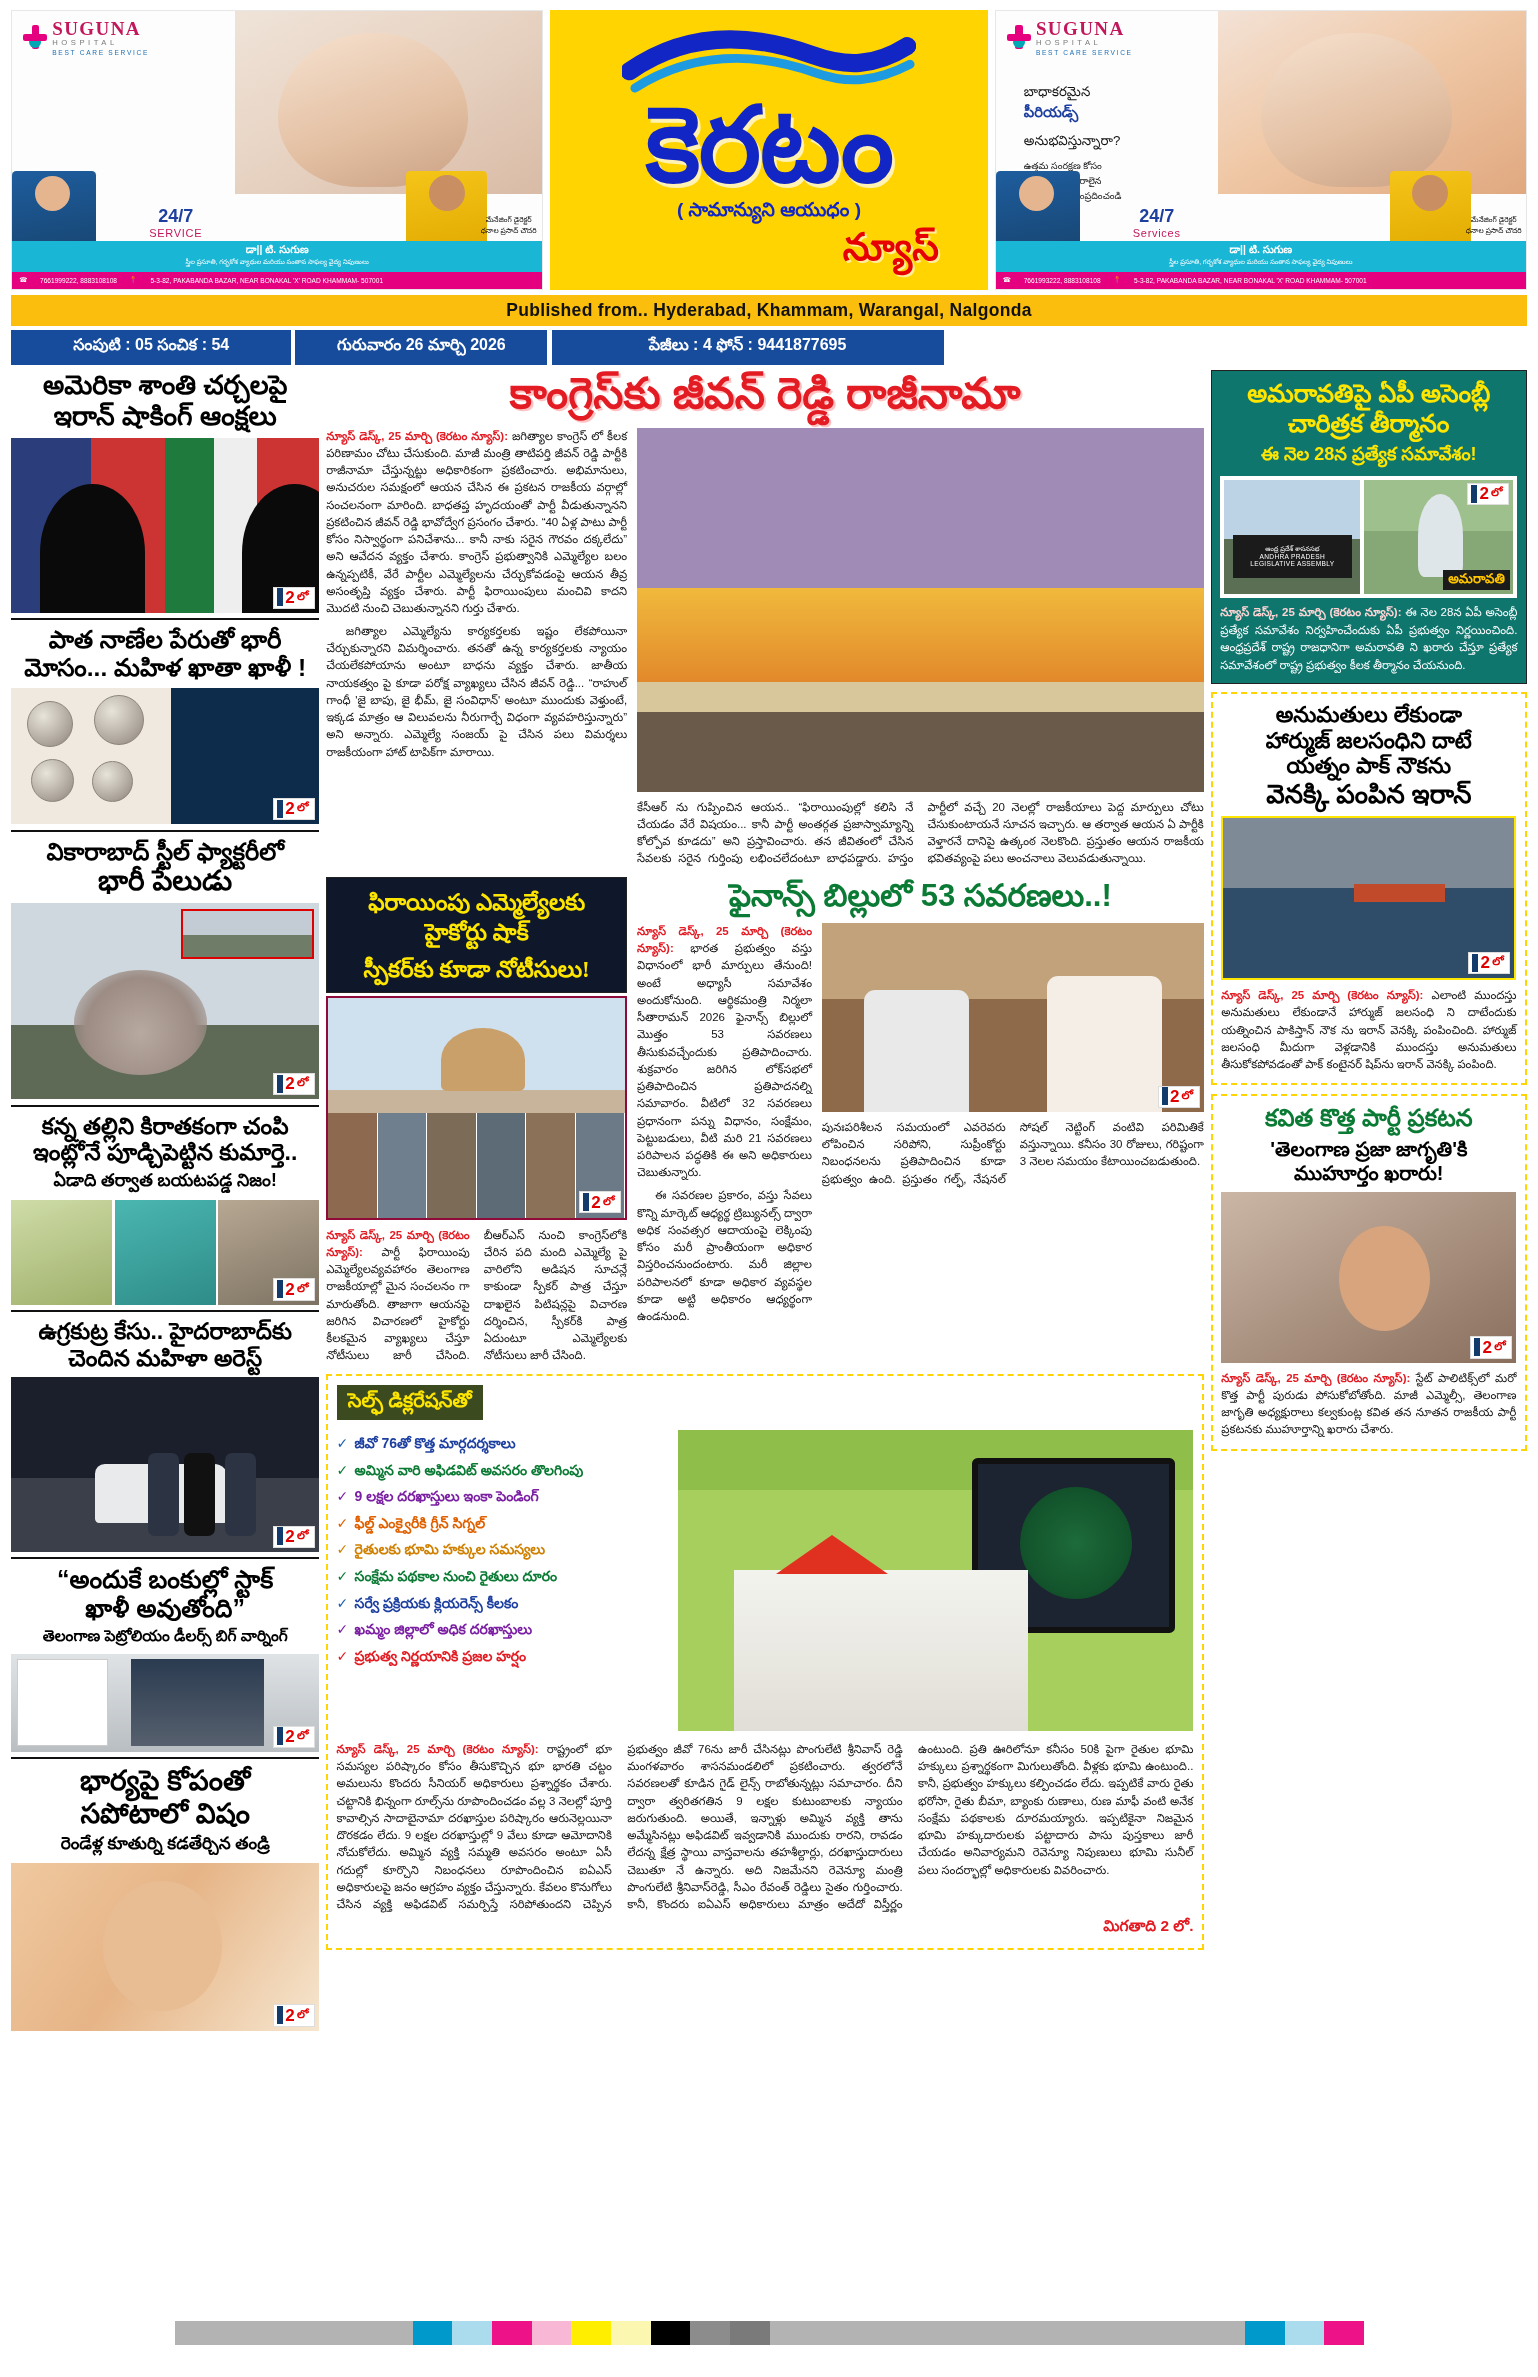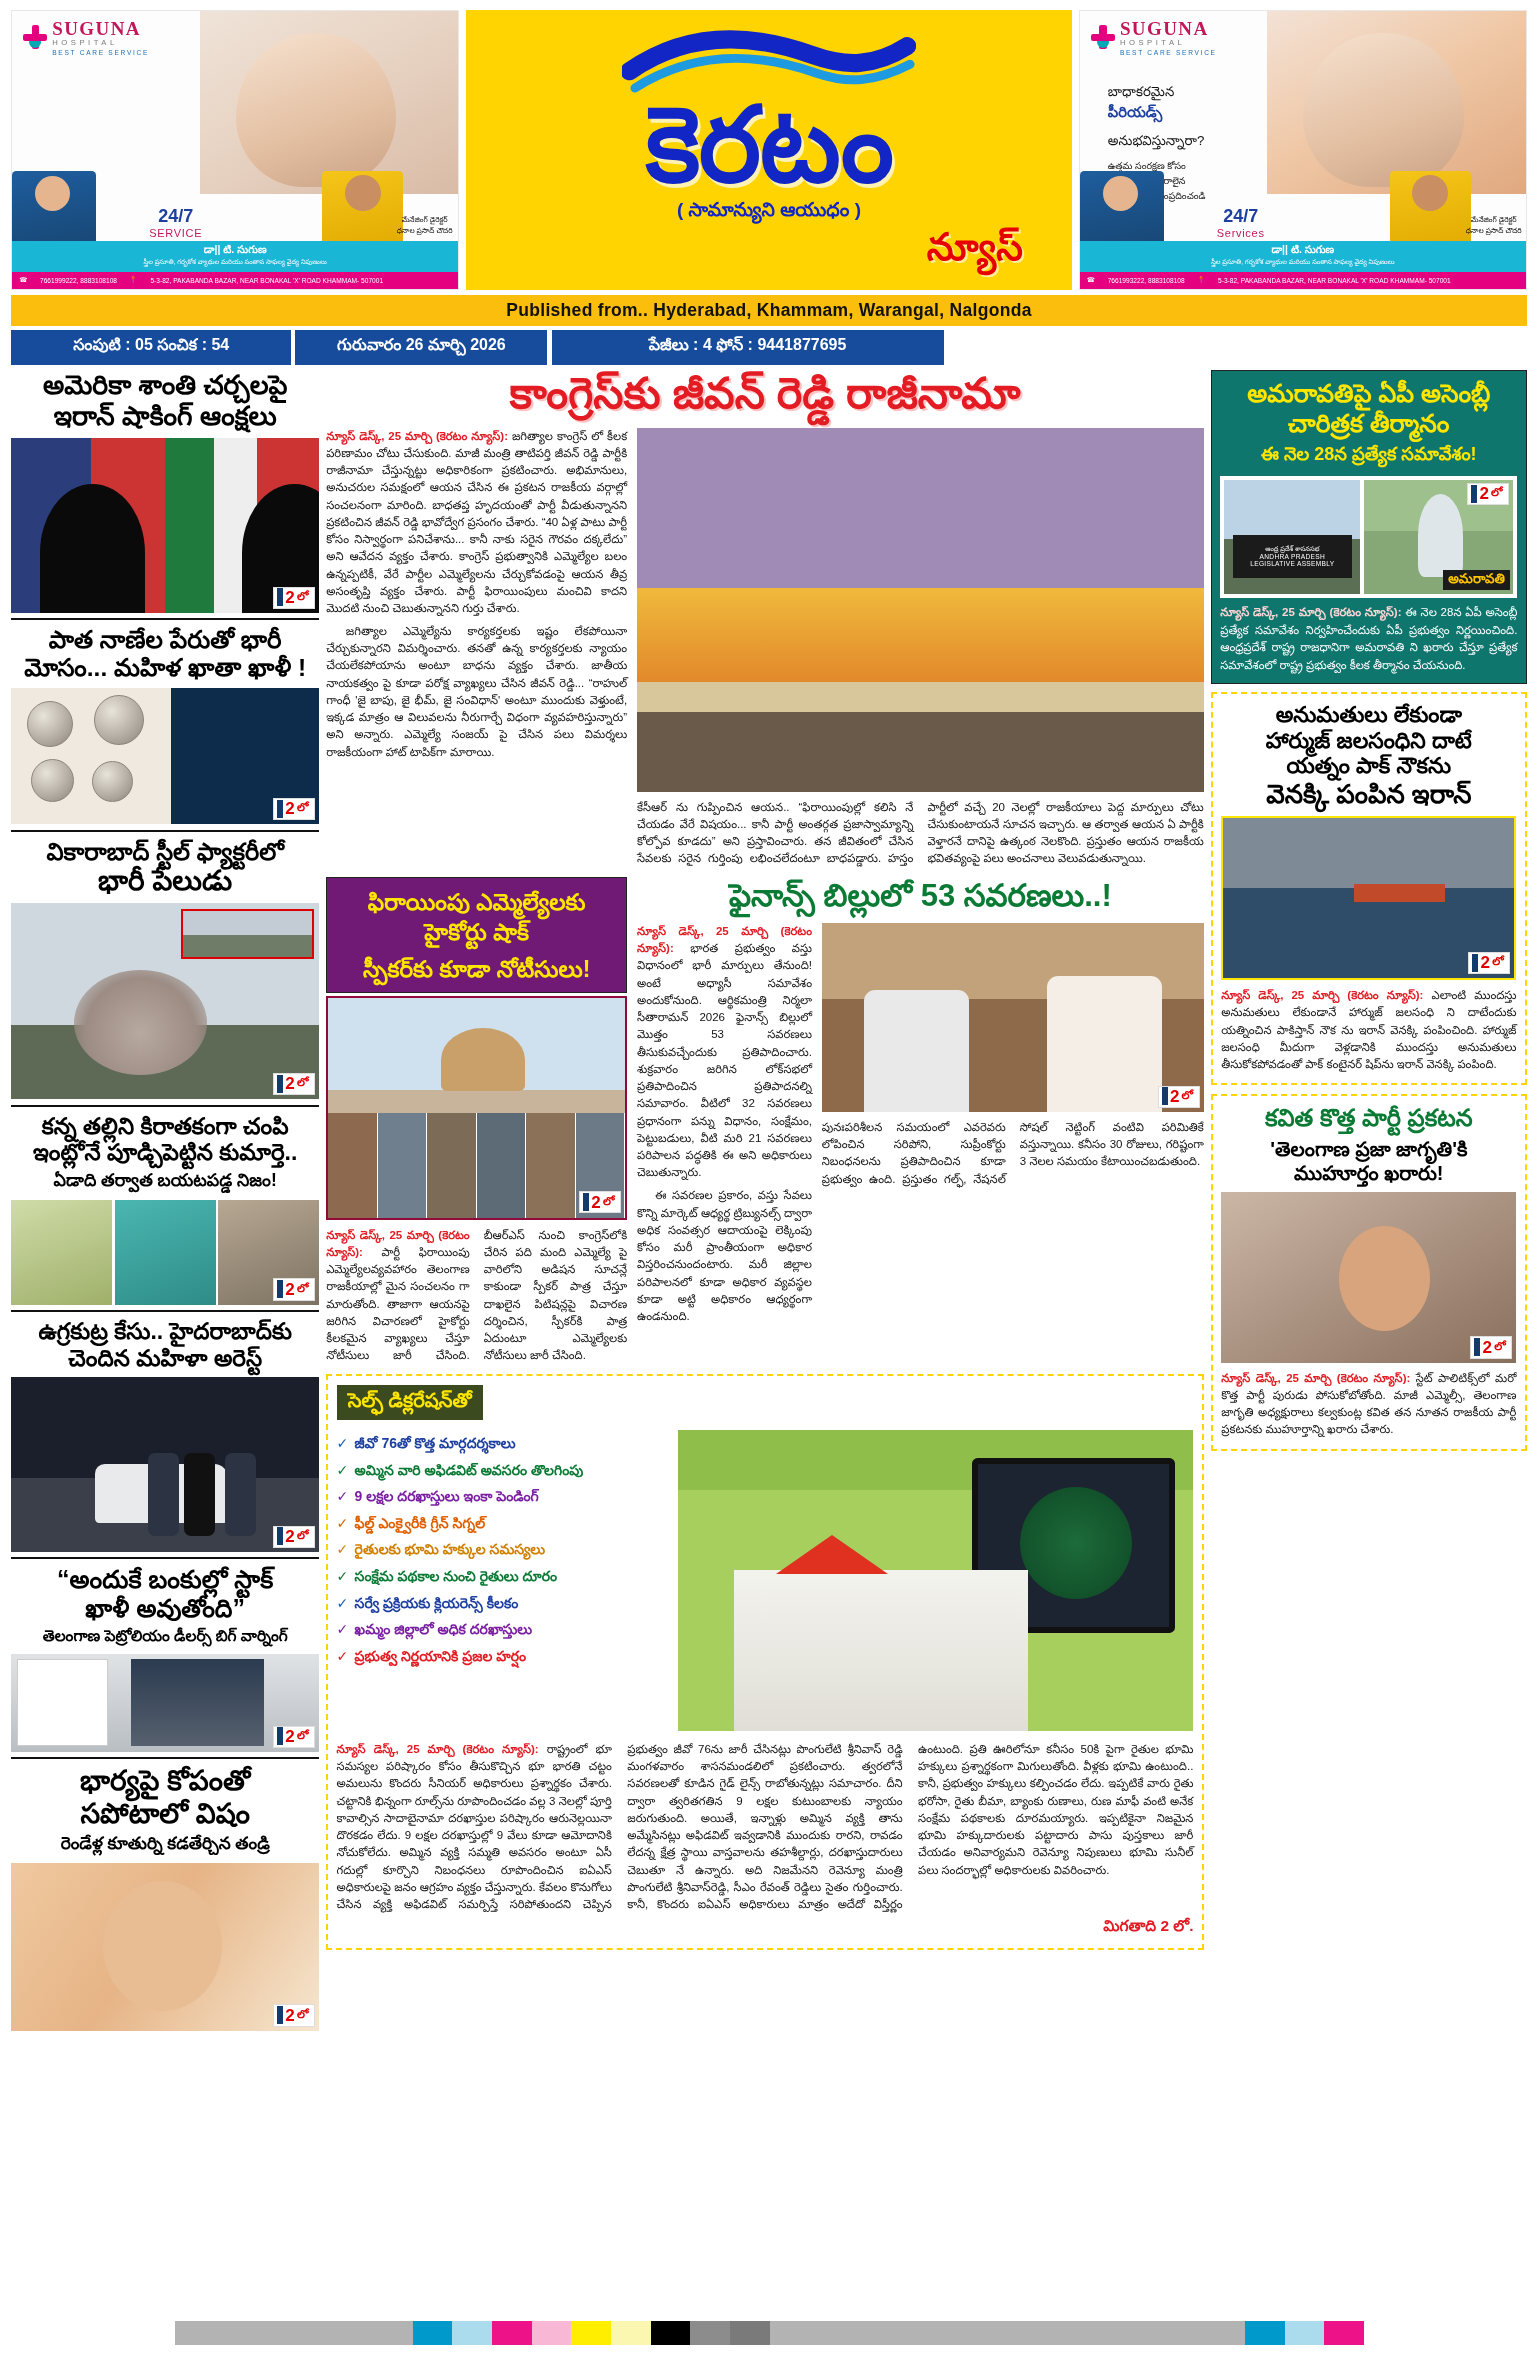--- a/index.html
+++ b/index.html
@@ -7,21 +7,21 @@
     width: 1538px; height: 2377px;
     background: #ffffff;
     font-family: "Liberation Sans", "DejaVu Sans", sans-serif;
     overflow: hidden;
     position: relative;
   }
   .page { width:1538px; height:2377px; padding: 9.8px 11.2px 0 11.2px; position:relative; }
 
   
   .adstrip { display:flex; gap:7px; height:280px; }
-  .ad-left, .ad-right { width: 448px; height:280px; position:relative; overflow:hidden;
+  .ad-left, .ad-right { width: 532px; height:280px; position:relative; overflow:hidden;
       background:#fdfdfd; border:0.7px solid #e7e7e7; }
   .masthead-box { flex:1; background:#FFD400; position:relative; overflow:hidden;
       display:flex; align-items:center; justify-content:center; flex-direction:column; }
 
   
   .ad-photo { position:absolute; right:0; top:0; width:58%; height:66%;
       background:linear-gradient(150deg,#efe3d8 0%,#e8d4c4 45%,#d9bba6 100%); }
   .ad-photo.r { background:linear-gradient(150deg,#f3e2d6 0%,#f0c9a8 45%,#e0a87f 100%); }
   .ad-photo::after{ content:""; position:absolute; left:14%; top:12%; width:62%; height:84%;
       border-radius:48% 48% 42% 42%/55% 55% 45% 45%;
@@ -156,21 +156,21 @@
   .img-docs .stack::before{content:""; position:absolute; left:42px; top:-35px; width:0; height:0;
       border-left:56px solid transparent; border-right:56px solid transparent; border-bottom:39px solid #e03020;}
 
   
   .box-dark { background:#0f766e; border:1.4px solid #222; padding:7px 8.4px 8.4px; }
   .box-dark .hy { color:#FFE600; font-weight:800; font-size:25px; text-align:center; line-height:1.2; }
   .box-dark .hy2{ color:#FFE600; font-weight:700; font-size:18px; text-align:center; margin-top:5.6px;}
   .box-dark .body{ color:#fff; font-size:11.5px; line-height:1.52; text-align:justify; margin-top:6.3px;}
   .box-dark .body .lede{ color:#ffd4d4; font-weight:700; }
 
-  .box-maroon{ background:#701a75; border:1.4px solid #222; padding:9.8px 9.8px 7px; }
+  .box-maroon{ background:#0f172a; border:1.4px solid #222; padding:9.8px 9.8px 7px;font-family:Liberation Serif, serif; }
   .box-maroon .hy{ color:#FFE600; font-weight:800; font-size:23px; text-align:center; line-height:1.3;}
 
   .box-dash { border:2.1px dashed #FFD400; padding:8.4px 8.4px 9.8px; }
 
   .green-hl { color:#0B7A34; font-weight:800; font-size:31px; text-align:center; line-height:1.2; }
   .red-hl { color:#E31B23; font-weight:800; font-size:43px; text-align:center; line-height:1.1;
       text-shadow:2.1px 2.1px 0 rgba(255,120,120,.45); }
   .tag-olive{ display:inline-block; background:#3C4A20; color:#FFE600; font-weight:800;
       font-size:19.6px; padding:4.2px 11.2px; }
 

